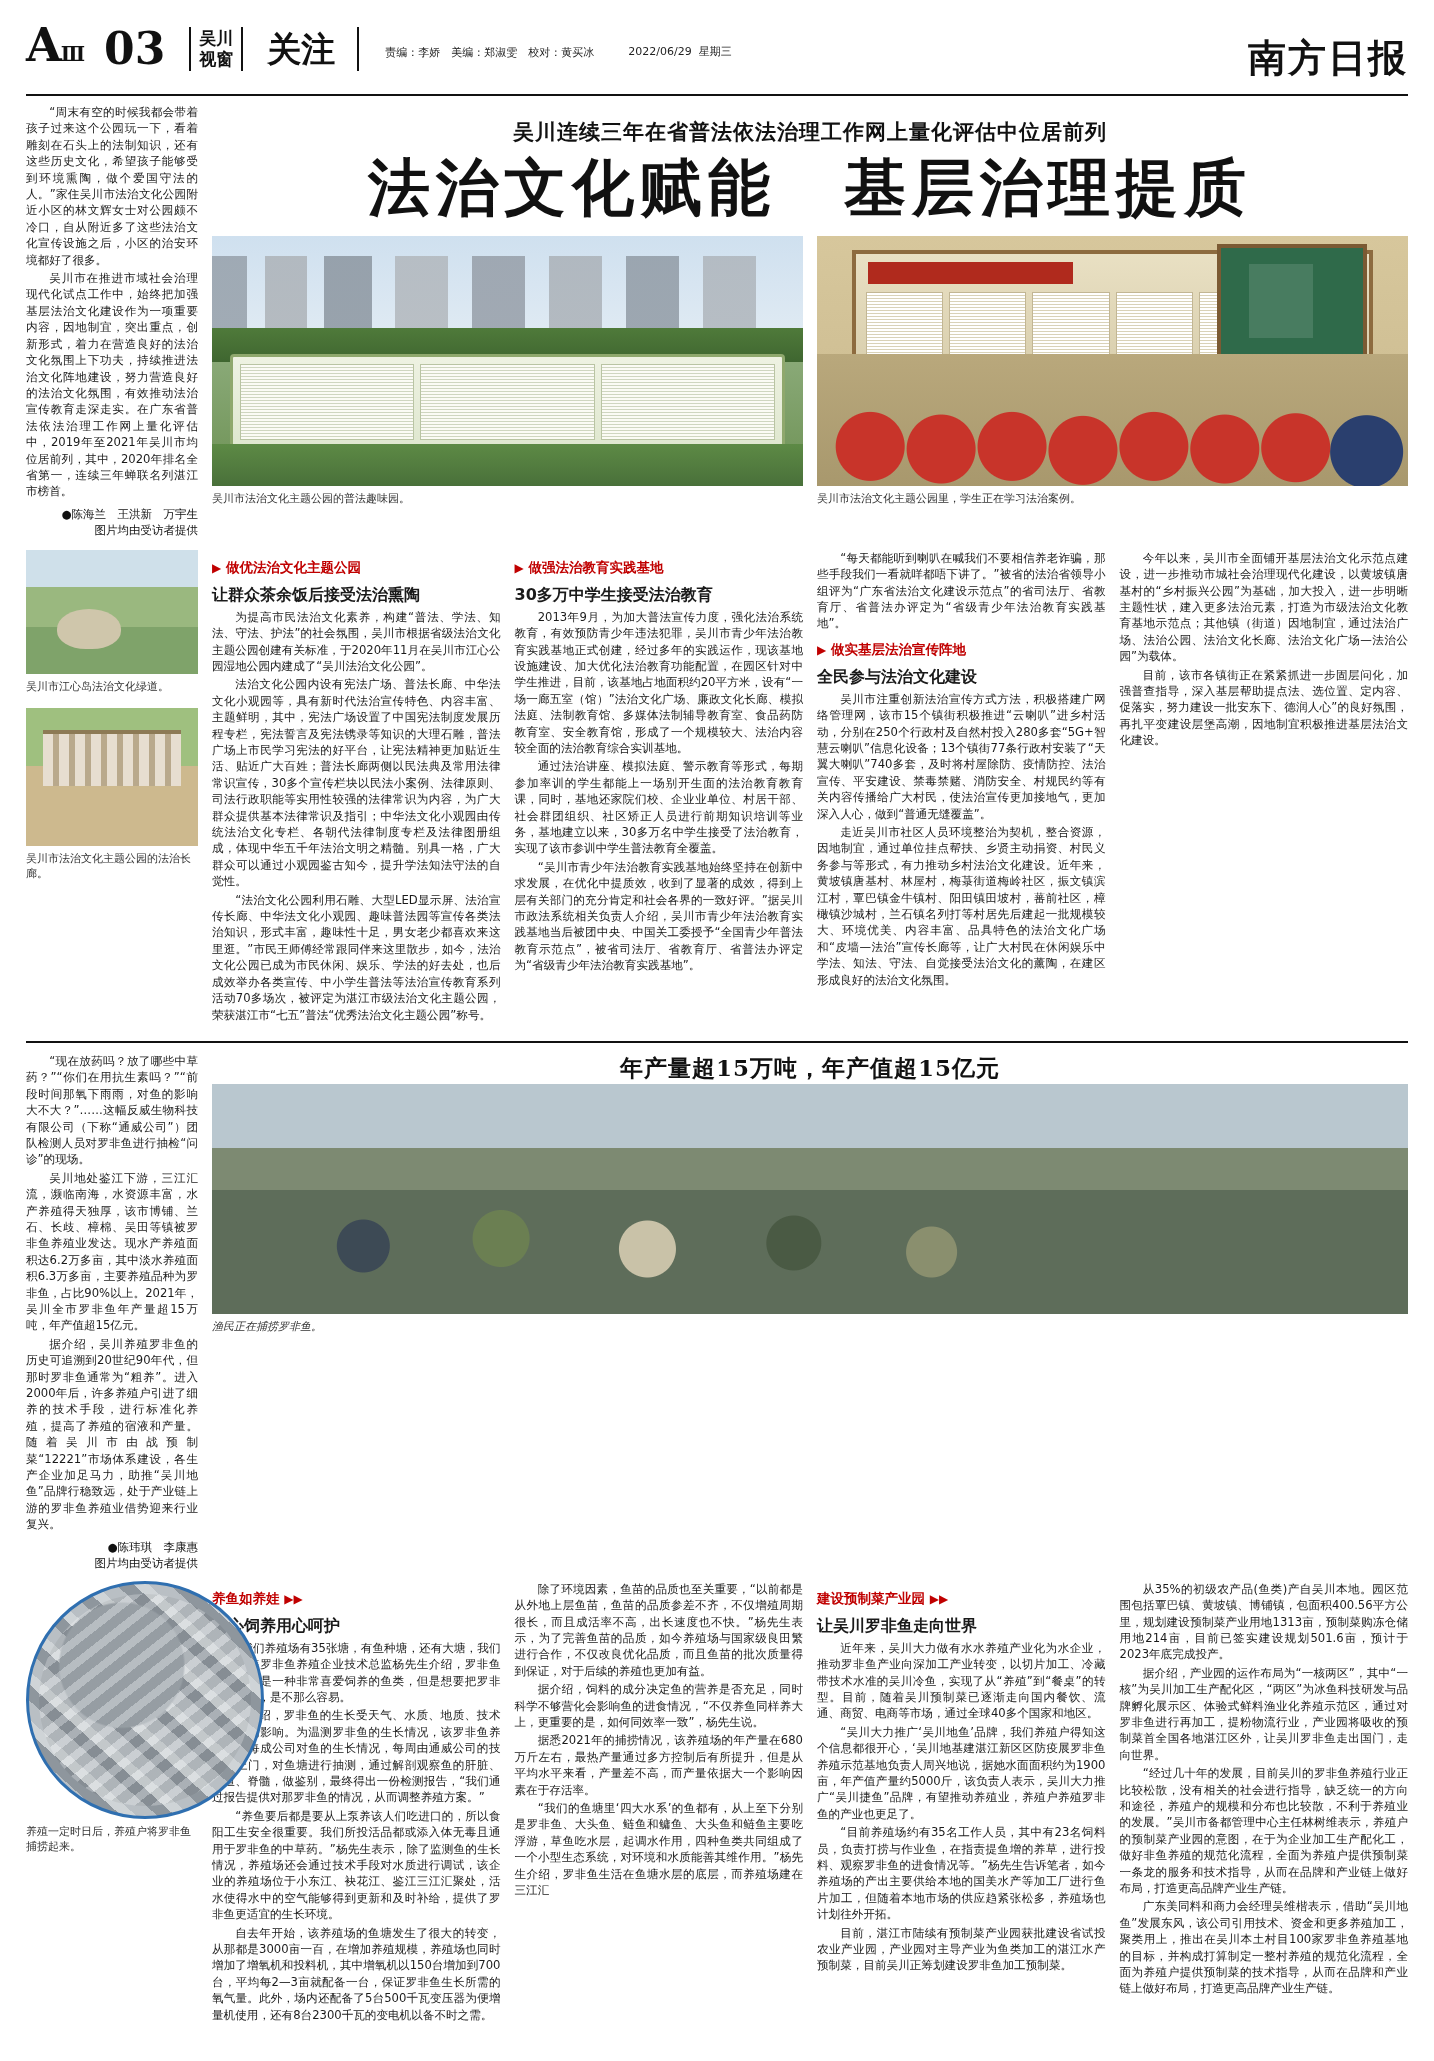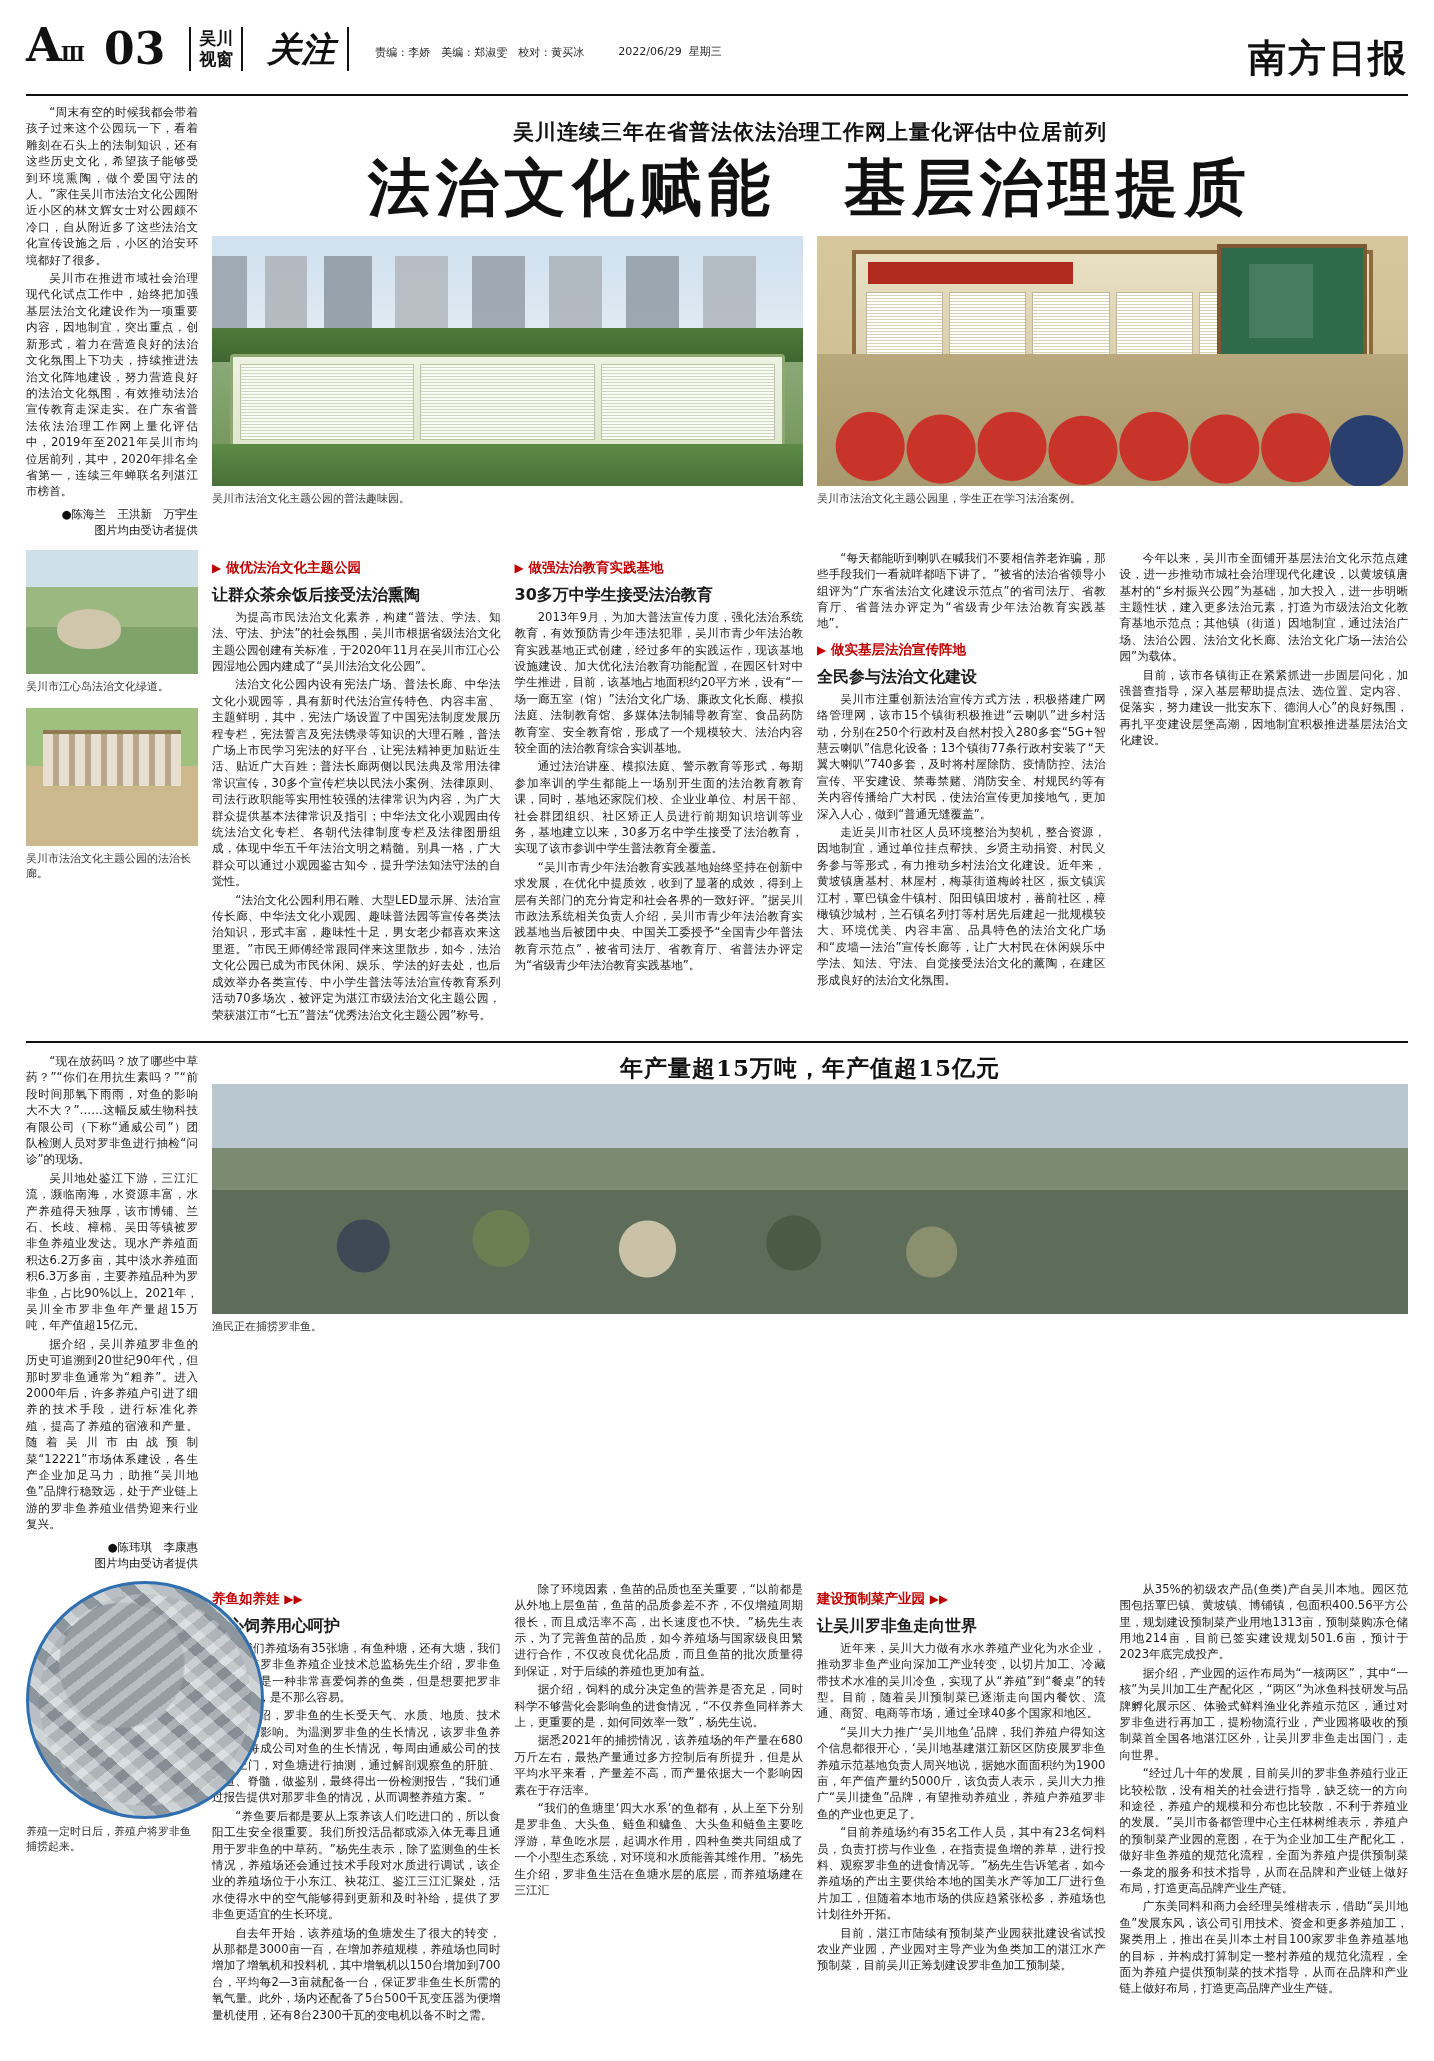--- a/index.html
+++ b/index.html
@@ -30,23 +30,22 @@
   }
   .mh-box {
     border-left:2px solid #111; border-right:2px solid #111;
     padding:0 8px; margin:0 4px;
     font-size:17px; line-height:21px; font-weight:bold;
     display:flex; flex-direction:column; justify-content:center;
     height:44px;
   }
   .mh-guan {
     font-size:34px; font-weight:bold; line-height:44px;
-    padding-right:12px; border-right:2px solid #111;
-    font-family:"DejaVu Serif","Liberation Serif",serif;
-    font-style:italic;
+    padding-right:22px; border-right:2px solid #111;
+    font-family:"DejaVu Serif","Liberation Serif",serif;
   }
   .mh-credits {
     font-size:11px; line-height:15px; color:#222; padding-top:6px;
     margin-left:6px;
   }
   .mh-date { font-size:11px; color:#222; padding-top:4px; }
   .mh-right {
     margin-left:auto;
     font-family:"DejaVu Serif","Liberation Serif",serif;
     font-size:38px; font-weight:bold; letter-spacing:2px;
@@ -405,21 +404,21 @@
         </div>
         <div class="byline">
           <div><span class="dot"></span><span>●陈玮琪　李康惠</span></div>
           <div>图片均由受访者提供</div>
         </div>
       </div>
 
       <div style="flex:1;">
         <div class="kicker2">年产量超15万吨，年产值超15亿元</div>
         <div class="cols2">
-          <div style="flex:1;">
+          <div style="flex:1;font-style:italic;">
             <div class="photo photo-fishers">
               <div class="men"></div>
             </div>
             <div class="caption">渔民正在捕捞罗非鱼。</div>
           </div>
         </div>
       </div>
     </div>
 
     <div class="cols3" style="margin-top:10px;">

